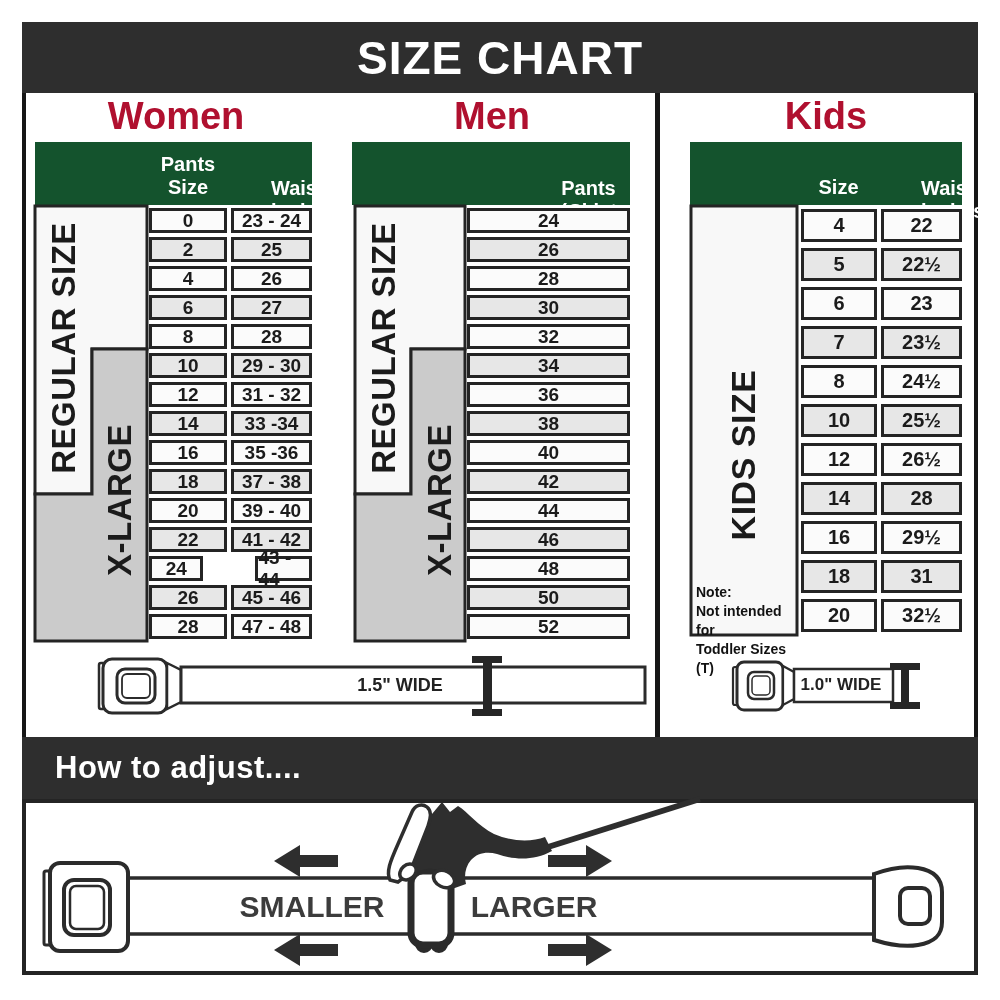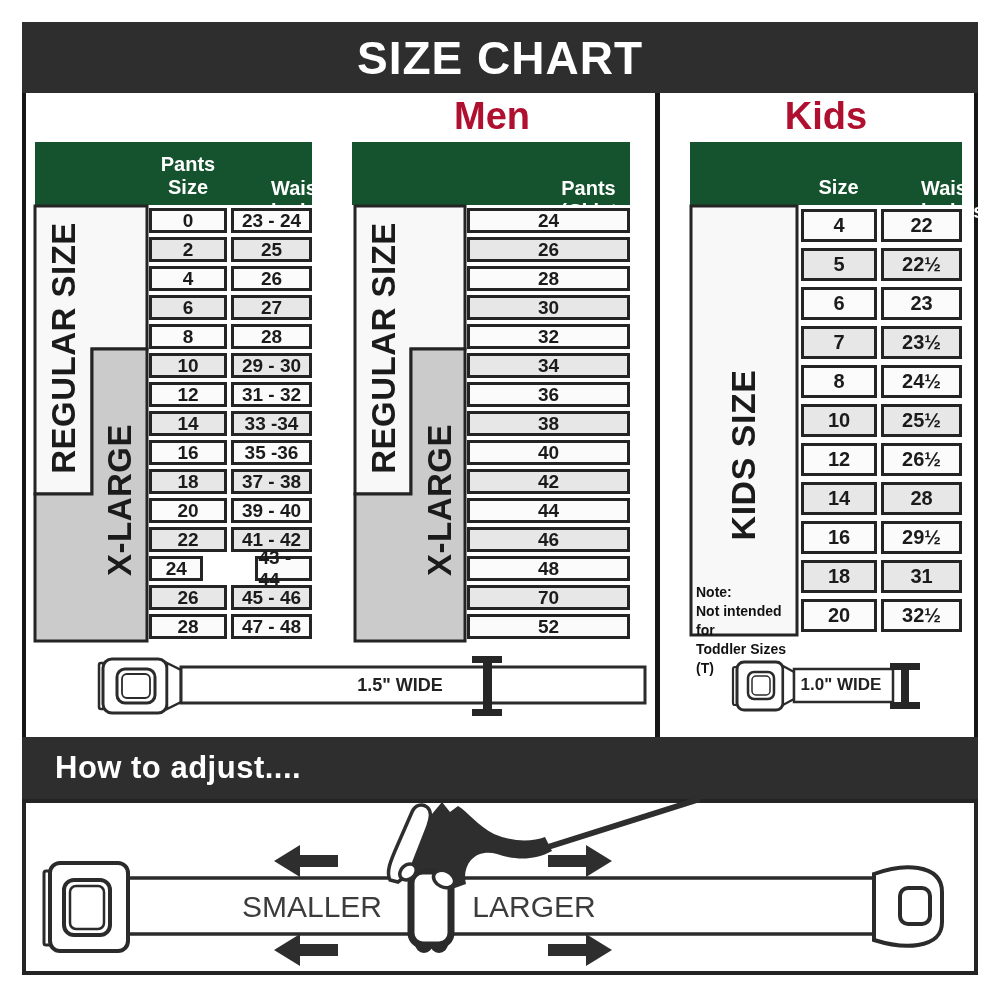--- a/index.html
+++ b/index.html
@@ -21,36 +21,37 @@
   .cell{box-sizing:border-box;border:3px solid #242424;background:#fbfbfb;height:25px;
         display:flex;align-items:center;justify-content:center;font-weight:bold;font-size:19px;}
   .krow .cell{height:33px;font-size:20px;}
   .cell.alt{background:#e7e7e7;}
   .beltlabel{transform:translate(-50%,-50%);font-weight:bold;font-size:18px;white-space:nowrap;color:#222;}
   .note{font-size:14px;font-weight:bold;line-height:1.35;color:#111;}
   .darkbar{left:22px;top:737px;width:956px;height:62px;background:#2e2e2e;display:flex;align-items:center;}
   .darkbar span{color:#fff;font-size:31px;font-weight:bold;margin-left:33px;letter-spacing:0.5px;}
   .diagram{left:22px;top:799px;width:956px;height:176px;background:#fff;
            box-sizing:border-box;border:4px solid #242424;}
-  .adjlabel{transform:translate(-50%,-50%);font-size:30px;font-weight:normal;color:#3c3c3c;white-space:nowrap;}
+  .adjlabel{transform:translate(-50%,-50%);font-size:30px;font-weight:bold;color:#3c3c3c;white-space:nowrap;}
   svg.layer{position:absolute;left:0;top:0;pointer-events:none;}
 </style>
 </head>
 <body>
 
 <div class="page">
 
   <div class="abs titlebar">
     <span>SIZE CHART</span>
   </div>
 
   <div class="abs vborder" style="left:22px;"></div>
   <div class="abs vborder" style="left:974px;"></div>
   <div class="abs vborder" style="left:655px;width:5px;"></div>
 
+  <div class="abs heading" style="left:176px;top:116px;">Women</div>
   <div class="abs heading" style="left:492px;top:116px;">Men</div>
   <div class="abs heading" style="left:826px;top:116px;">Kids</div>
 
   <div class="abs thead" style="left:35px;top:142px;width:277px;">
     <span style="left:110px;width:86px;bottom:6px;">Pants Size</span>
     <span style="left:196px;width:80px;bottom:5px;"><span>Waist</span><br><span>inches</span></span>
   </div>
   <div class="abs thead" style="left:352px;top:142px;width:278px;">
     <span style="left:112px;width:166px;bottom:5px;"><span>Pants Size</span><br><span>(waist inches)</span></span>
   </div>
@@ -246,21 +247,21 @@
       <div class="trow">
         <div class="cell" style="width: 163px;">44</div>
       </div>
       <div class="trow">
         <div class="cell alt" style="width: 163px;">46</div>
       </div>
       <div class="trow">
         <div class="cell" style="width: 163px;">48</div>
       </div>
       <div class="trow">
-        <div class="cell alt" style="width: 163px;">70</div>
+        <div class="cell alt" style="width: 163px;">50</div>
       </div>
       <div class="trow">
         <div class="cell" style="width: 163px;">52</div>
       </div>
     </div>
   <div class="abs rows" style="left:801px;top:206px;width:161px;">
       <div class="krow">
         <div class="cell" style="width: 76px;">4</div>
         <div class="cell" style="width: 81px;">22</div>
       </div>

